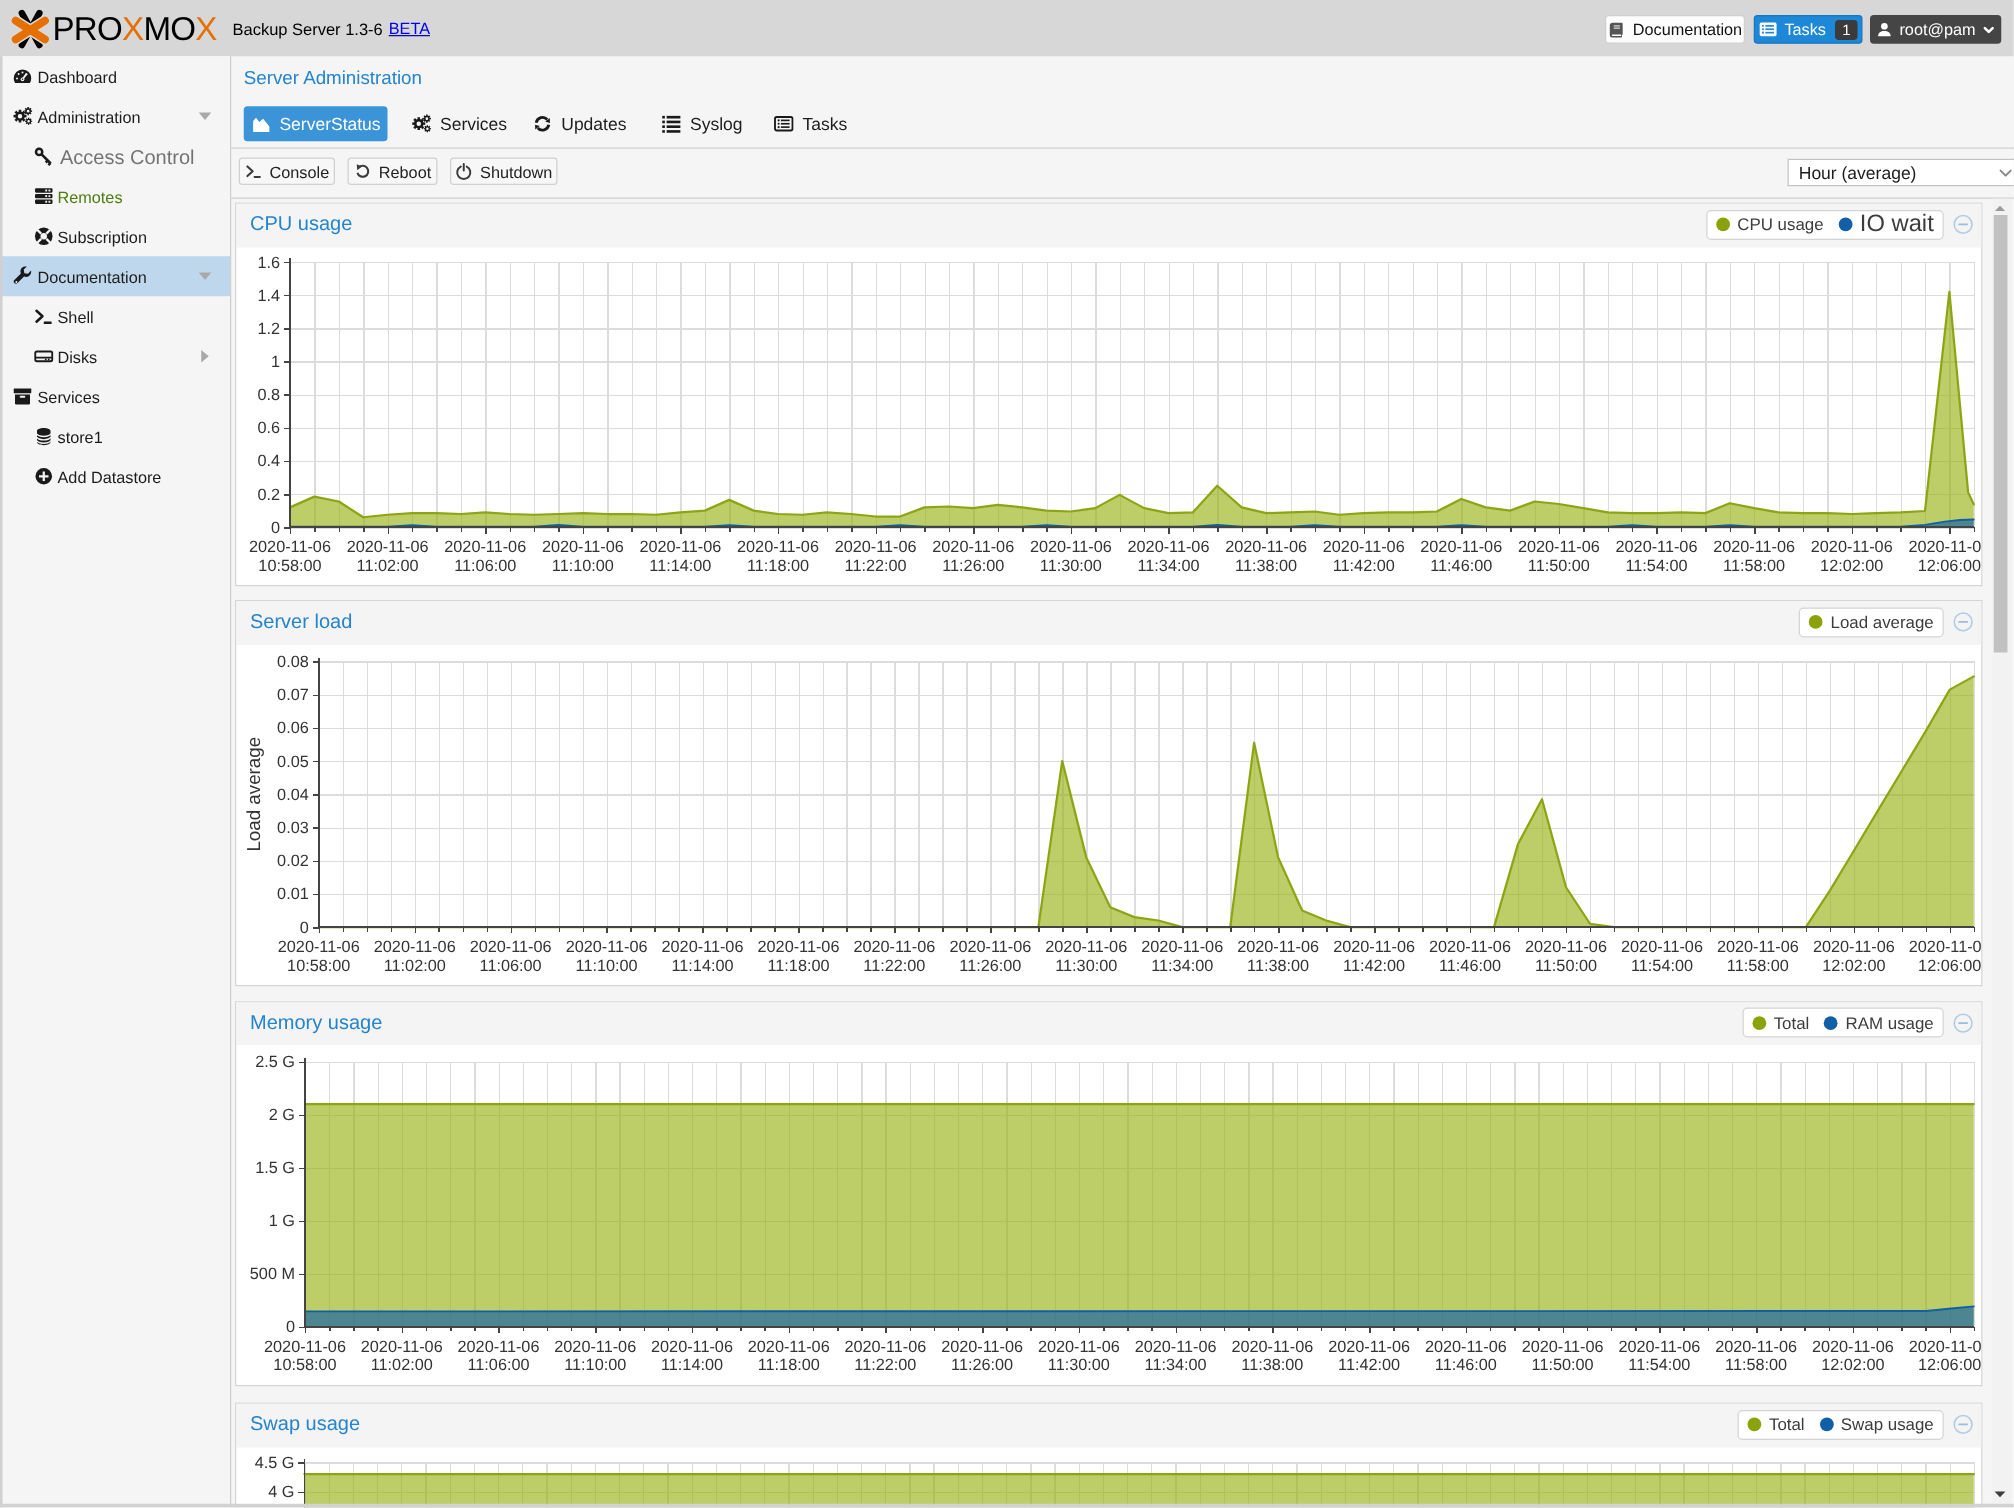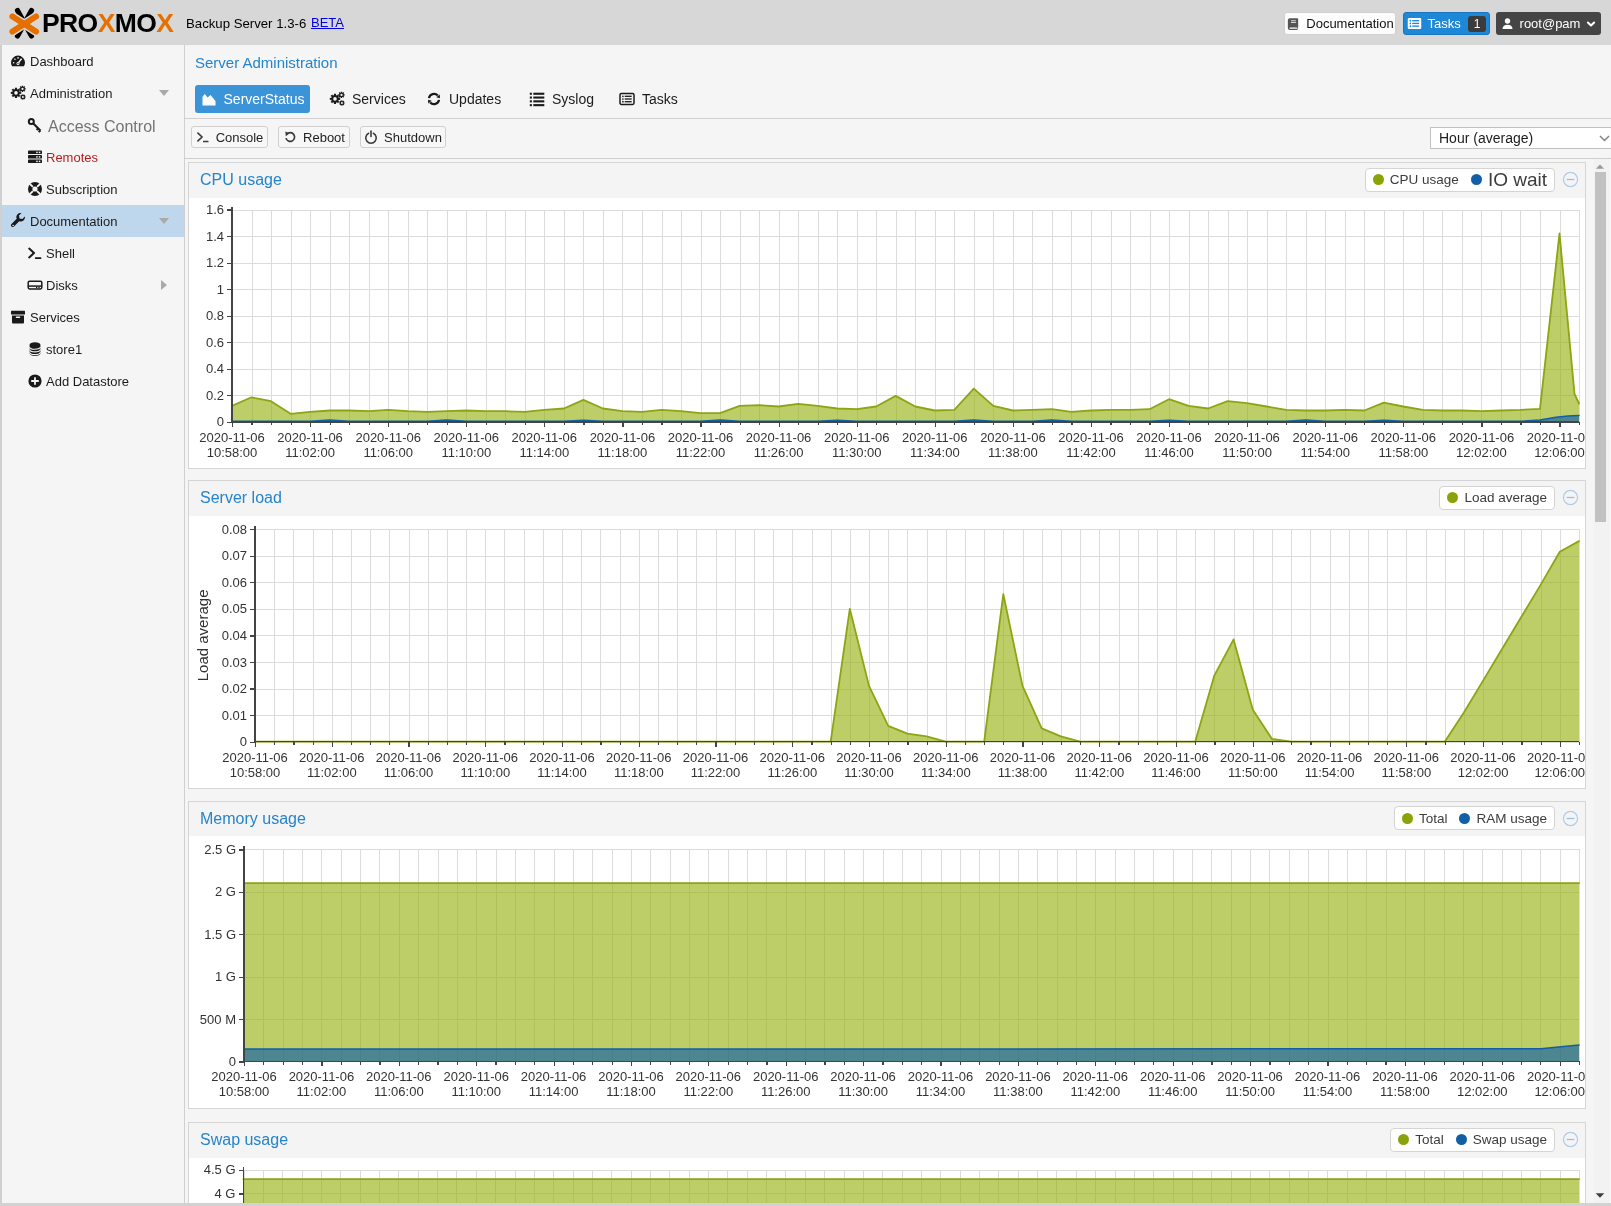--- a/index.html
+++ b/index.html
@@ -9,21 +9,21 @@
 <div class="abs" style="left:0;top:0;width:1611px;height:45px;background:#d7d7d7"></div>
 <svg class="abs" style="left:0;top:0" width="48" height="45" viewBox="0 0 48 45">
     <g stroke-linecap="round">
       <path d="M17.5 10.5 31.5 36" stroke="#000" stroke-width="5.2"></path>
       <path d="M31.5 10.5 17.5 36" stroke="#000" stroke-width="5.2"></path>
       <path d="M12.5 16.5 36 31.5M36 16.5 12.5 31.5" stroke="#d9d9d9" stroke-width="9"></path>
       <path d="M12.5 16.5 36 31.5" stroke="#E57000" stroke-width="6.2"></path>
       <path d="M36 16.5 12.5 31.5" stroke="#E57000" stroke-width="6.2"></path>
     </g>
   </svg>
-<div class="abs" style="left:42px;top:8px;font-weight:bold;font-size:26.5px;letter-spacing:-0.6px;color:#000">PRO<span style="color:#E57000">X</span>MO<span style="color:#E57000">X</span></div>
+<div class="abs" style="left:42px;top:8px;font-weight:normal;font-size:26.5px;letter-spacing:-0.6px;color:#000">PRO<span style="color:#E57000">X</span>MO<span style="color:#E57000">X</span></div>
 <div class="abs" style="left:186px;top:15.5px;font-size:13.2px;color:#000">Backup Server 1.3-6</div>
 <div class="abs" style="left:311px;top:15px;font-size:13px;color:#0000e8;text-decoration:underline">BETA</div>
 <div class="btn" style="left:1284px;top:12px;width:112px;height:23px;background:#fcfcfc;border:1px solid #d0d0d0;font-size:13px;color:#111"><svg width="14" height="14" viewBox="0 0 16 16" style="margin-right:6px">
       <path fill="#555" d="M4.6 1.3h8.3c.6 0 1 .4 1 1v9.4c0 .5-.3.9-.8 1 .3.5.3 1 .1 1.6-.1.4-.5.6-.9.6H4.4a2.3 2.3 0 0 1-2.3-2.3V3.6c0-1.3 1-2.3 2.5-2.3z"></path>
       <path fill="#fff" d="M4.5 12h7.9c.3.5.3 1 0 1.5H4.5a.8.8 0 0 1 0-1.5z"></path>
       <g stroke="#fff" stroke-width="0.9">
         <path d="M5.7 4.3h5.6M5.7 6.3h5.6"></path>
       </g>
     </svg>Documentation</div>
 <div class="btn" style="left:1403px;top:12px;width:87px;height:23px;background:#1d87d8;border:1px solid #1876be;font-size:13px;color:#fff"><svg width="15" height="15" viewBox="0 0 16 16" style="margin-right:6px">
@@ -73,21 +73,21 @@
       <rect x="1" y="1.6" width="14" height="3.5" rx="0.9" fill="#1a1a1a"></rect>
       <rect x="11.8" y="2.6500000000000004" width="1.5" height="1.5" fill="#f5f5f5"></rect>
       <rect x="9.2" y="2.6500000000000004" width="1.5" height="1.5" fill="#f5f5f5"></rect>
       <rect x="1" y="6.1" width="14" height="3.5" rx="0.9" fill="#1a1a1a"></rect>
       <rect x="11.8" y="7.1499999999999995" width="1.5" height="1.5" fill="#f5f5f5"></rect>
       <rect x="9.2" y="7.1499999999999995" width="1.5" height="1.5" fill="#f5f5f5"></rect>
       <rect x="1" y="10.6" width="14" height="3.5" rx="0.9" fill="#1a1a1a"></rect>
       <rect x="11.8" y="11.65" width="1.5" height="1.5" fill="#f5f5f5"></rect>
       <rect x="9.2" y="11.65" width="1.5" height="1.5" fill="#f5f5f5"></rect>
     </svg></div>
-<div class="abs" style="left:46px;top:150px;font-size:13px;color:#b91c1c">Remotes</div>
+<div class="abs" style="left:46px;top:150px;font-size:13px;color:#4d7c0f">Remotes</div>
 <div class="abs" style="left:27px;top:181px;width:16px;height:16px"><svg width="16" height="16" viewBox="0 0 16 16">
       <circle cx="8" cy="8" r="7" fill="#1a1a1a"></circle>
       <circle cx="8" cy="8" r="2.6" fill="#f5f5f5"></circle>
       <g stroke="#f5f5f5" stroke-width="1.9">
         <path d="M2.8 2.8 5.9 5.9M13.2 2.8 10.1 5.9M2.8 13.2 5.9 10.1M13.2 13.2 10.1 10.1"></path>
       </g>
       <circle cx="8" cy="8" r="5.9" fill="none" stroke="#f5f5f5" stroke-width="1.1" stroke-dasharray="0" opacity="0"></circle>
     </svg></div>
 <div class="abs" style="left:46px;top:182px;font-size:13px;color:#1c1c1c">Subscription</div>
 <div class="abs" style="left:0;top:205px;width:184px;height:32px;background:#bfd7ec"></div>

